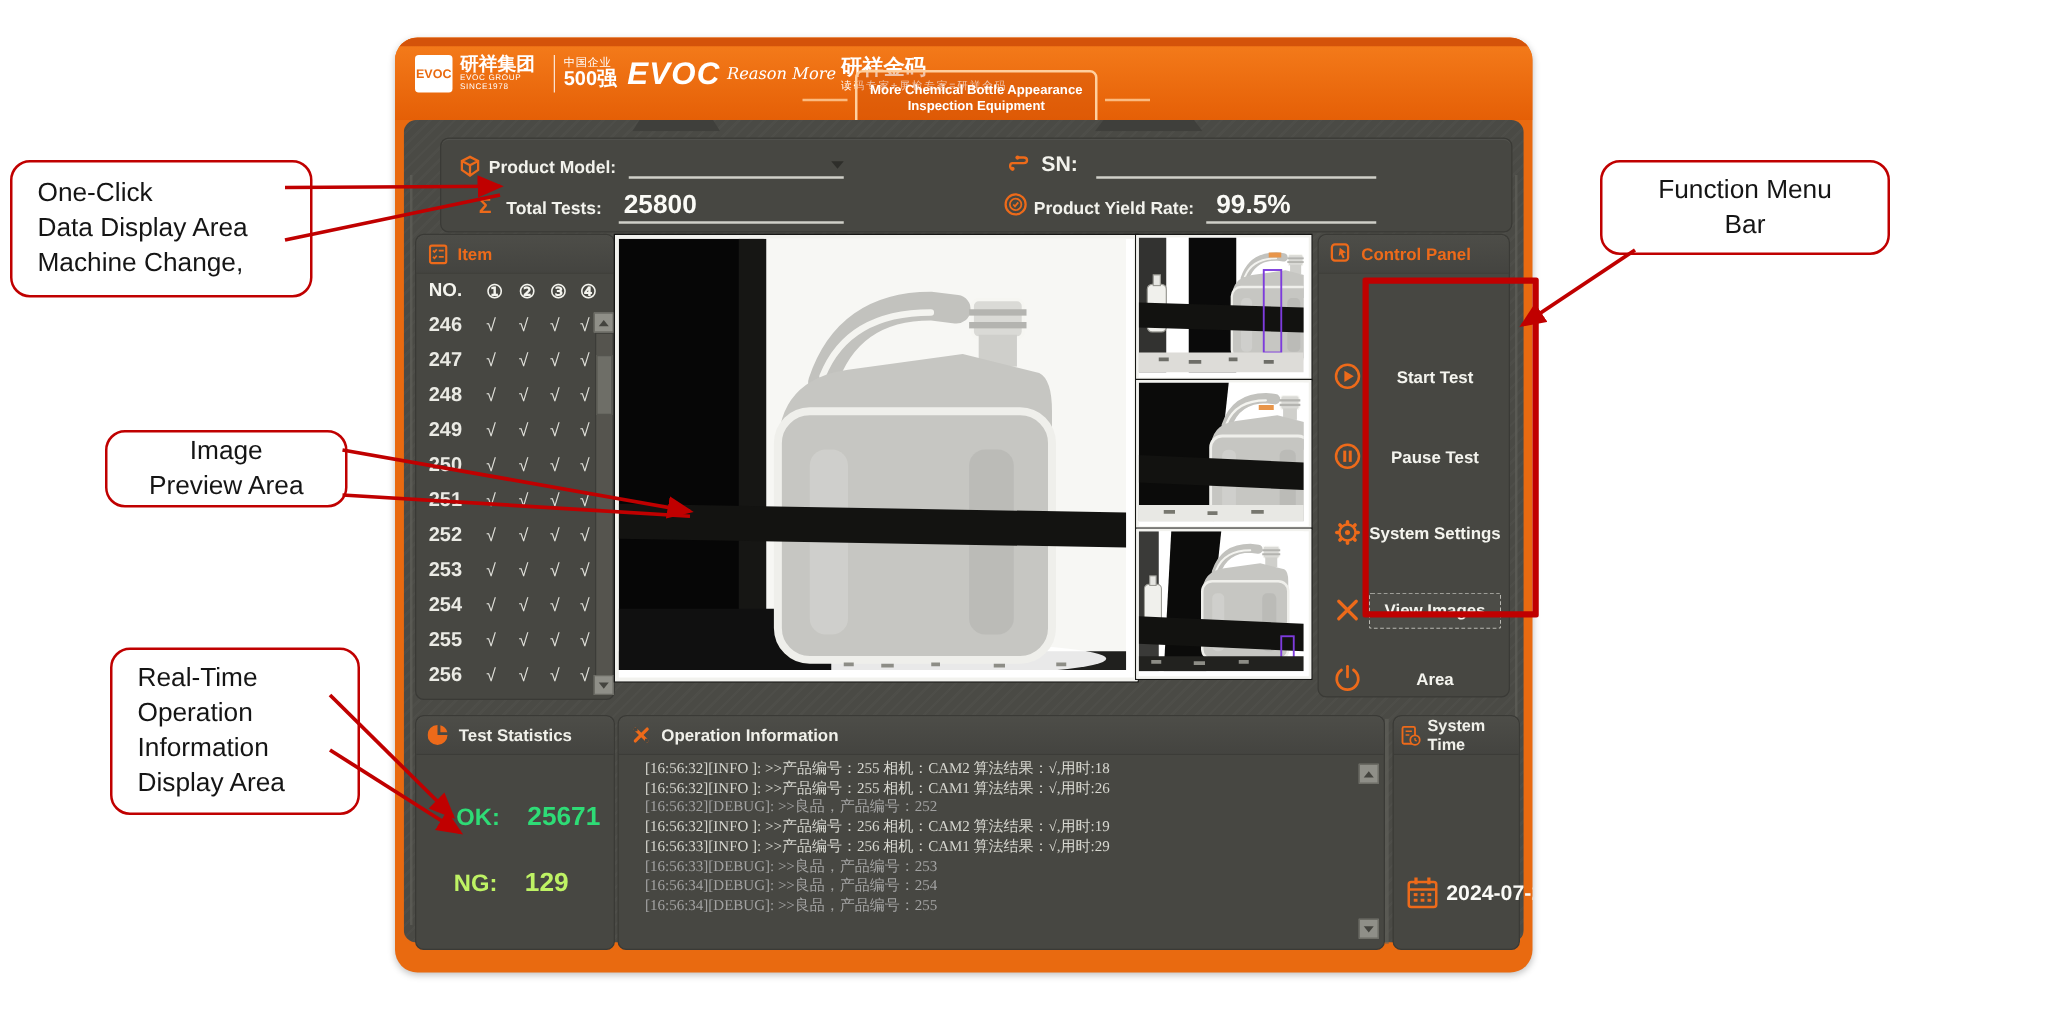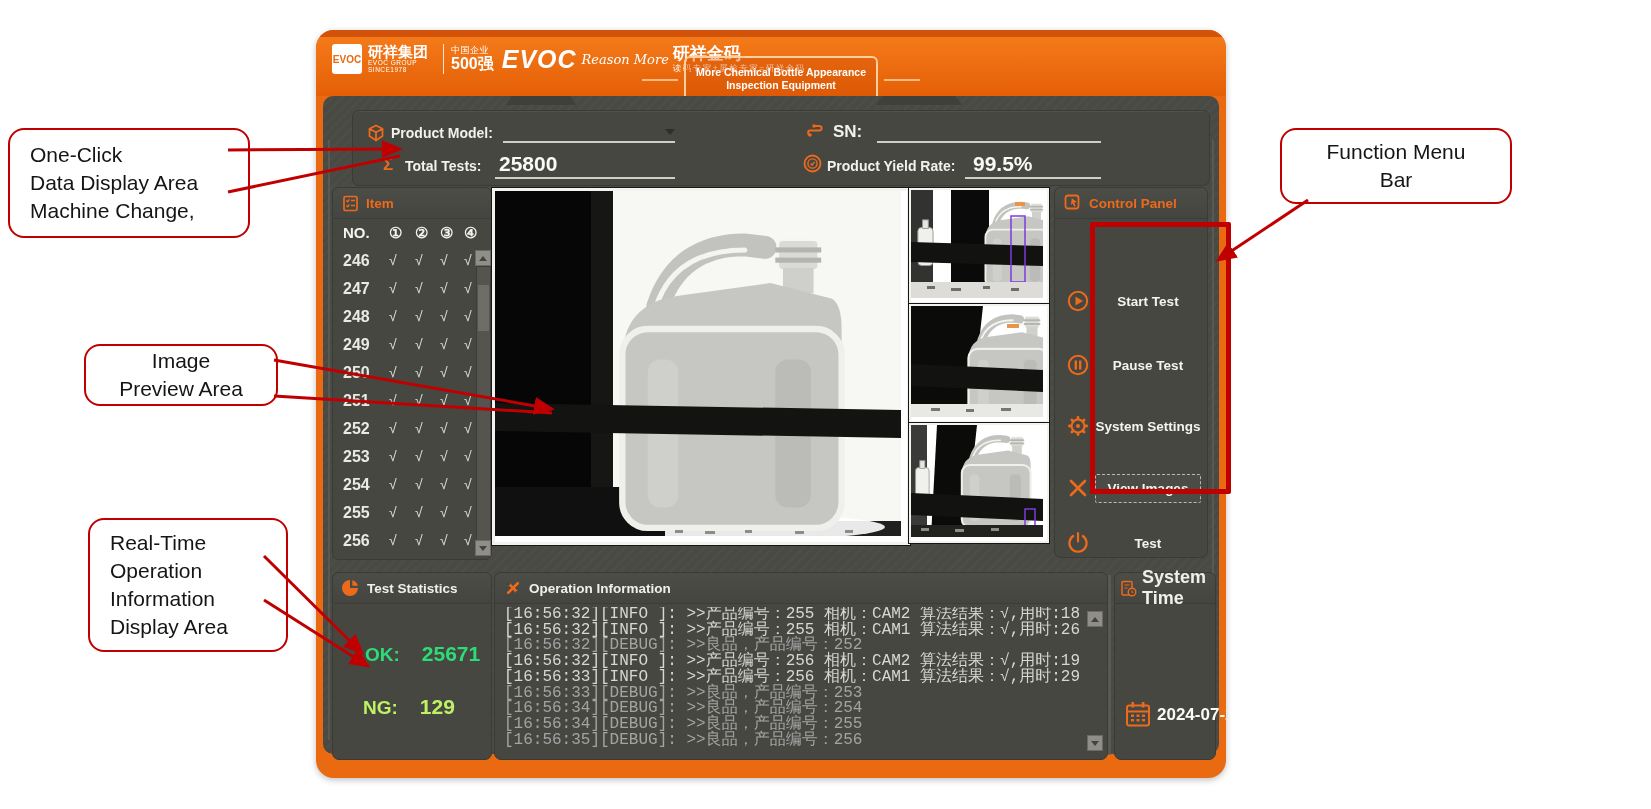--- a/index.html
+++ b/index.html
@@ -77,22 +77,22 @@
   .cbtn .lab{flex:1;text-align:center;color:#f4f4ee;font-size:13.5px;font-weight:bold;}
   .cbtn .ic{width:34px;display:flex;justify-content:center;}
   .boxed{border:1px dashed #b9b9b2;border-radius:2px;background:rgba(255,255,255,.03);}
 
   
   .stat-row{position:absolute;font-weight:bold;white-space:nowrap;}
   .ok{color:#2edc76;} .ng{color:#bef264;}
   .stat-lab{font-size:19px;} .stat-val{font-size:21px;margin-left:22px;}
 
   
-  .logbox{position:absolute;left:9px;top:34px;width:578px;height:142px;overflow:hidden;
-          font-size:16px;line-height:15.7px;font-family:Liberation Mono, monospace;}
+  .logbox{position:absolute;left:21px;top:34px;width:578px;height:142px;overflow:hidden;
+          font-size:12px;line-height:15.7px;font-family:Liberation Serif, serif;}
   .log-line{white-space:nowrap;}
   .log-line.info{color:#d8d8d1;}
   .log-line.debug{color:#a3a3a3;}
 
   
   .date-txt{position:absolute;color:#fafaf6;font-size:17px;font-weight:bold;white-space:nowrap;}
 
   
   .callout{position:absolute;background:#fff;border:2.5px solid #c00000;border-radius:16px;
            color:#151515;display:flex;flex-direction:column;justify-content:center;
@@ -456,21 +456,21 @@
       </span>
       <span class="lab boxed" style="padding:6px 2px;">View Images</span>
     </div>
     <div class="cbtn" style="top:338px;">
       <span class="ic">
         <svg width="24" height="24" viewBox="0 0 24 24">
             <path d="M7.2 5 A8.6 8.6 0 1 0 16.8 5" fill="none" stroke="#ED6A1A" stroke-width="2.2" stroke-linecap="round"></path>
             <line x1="12" y1="2" x2="12" y2="10.5" stroke="#ED6A1A" stroke-width="2.2" stroke-linecap="round"></line>
           </svg>
       </span>
-      <span class="lab">Test</span>
+      <span class="lab">Area</span>
     </div>
   </div>
 
   <div class="panel" style="left:16px;top:542px;width:158px;height:186px;">
     <div class="phead">
       <span class="oicon">
         <svg width="18" height="18" viewBox="0 0 18 18">
             <path d="M8,9 L8,1 A8,8 0 1 0 16,9 Z" fill="#ED6A1A"></path>
             <path d="M10.3,6.8 L10.3,1.2 A8,8 0 0 1 15.9,6.8 Z" fill="#ED6A1A"></path>
           </svg>
@@ -510,41 +510,40 @@
         <div class="log-line info"><span>[16:56:32][INFO ]: &gt;&gt;产品编号：256 相机：CAM2  算法结果：√,用时:19</span></div>
 
         <div class="log-line info"><span>[16:56:33][INFO ]: &gt;&gt;产品编号：256 相机：CAM1  算法结果：√,用时:29</span></div>
 
         <div class="log-line debug"><span>[16:56:33][DEBUG]: &gt;&gt;良品，产品编号：253</span></div>
 
         <div class="log-line debug"><span>[16:56:34][DEBUG]: &gt;&gt;良品，产品编号：254</span></div>
 
         <div class="log-line debug"><span>[16:56:34][DEBUG]: &gt;&gt;良品，产品编号：255</span></div>
 
-        <div class="log-line debug"><span>[16:56:35][DEBUG]: &gt;&gt;良品，产品编号：256</span></div>
       </div>
     <div class="sbtn" style="left:592px;top:38px;">
         <span class="tri-up"></span>
       </div>
     <div class="sbtn" style="left:592px;top:162px;">
         <span class="tri-dn"></span>
       </div>
   </div>
 
   <div class="panel" style="left:798px;top:542px;width:100px;height:186px;">
     <div class="phead" style="padding-left:5px;">
       <span class="oicon">
         <svg width="17" height="17" viewBox="0 0 17 17">
             <rect x="2" y="1.5" width="10" height="13.5" rx="1.2" fill="none" stroke="#ED6A1A" stroke-width="1.5"></rect>
             <path d="M4.5 5 h5 M4.5 8 h3" stroke="#ED6A1A" stroke-width="1.2"></path>
             <circle cx="12" cy="12" r="3.8" fill="#474742" stroke="#ED6A1A" stroke-width="1.4"></circle>
             <path d="M12 10.4 V12 l1.3 0.9" fill="none" stroke="#ED6A1A" stroke-width="1.1"></path>
           </svg>
       </span>
-      <span class="ttl ttl-white" style="font-size:18px;margin-left:5px;">System Time</span>
+      <span class="ttl ttl-white" style="font-size:13px;margin-left:5px;">System Time</span>
     </div>
     <span class="oicon" style="position:absolute;left:10px;top:128px;">
       <svg width="26" height="27" viewBox="0 0 26 27">
           <rect x="2" y="4.5" width="22" height="20" rx="2" fill="none" stroke="#ED6A1A" stroke-width="2"></rect>
           <line x1="2" y1="10.5" x2="24" y2="10.5" stroke="#ED6A1A" stroke-width="2"></line>
           <rect x="6.5" y="1" width="2.6" height="5.5" fill="#ED6A1A"></rect>
           <rect x="16.8" y="1" width="2.6" height="5.5" fill="#ED6A1A"></rect>
           <g fill="#ED6A1A">
             <rect x="6" y="13.5" width="3" height="2.4"></rect>
             <rect x="11.5" y="13.5" width="3" height="2.4"></rect>

